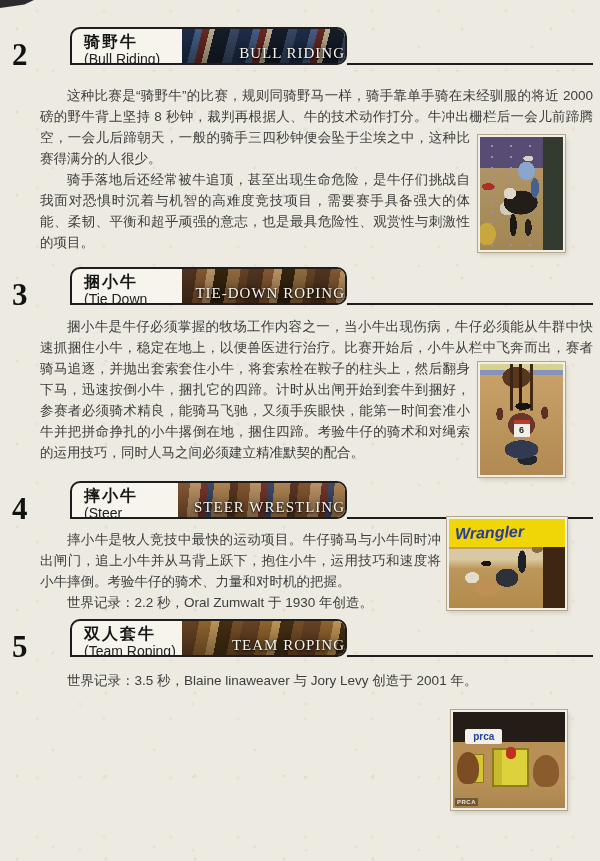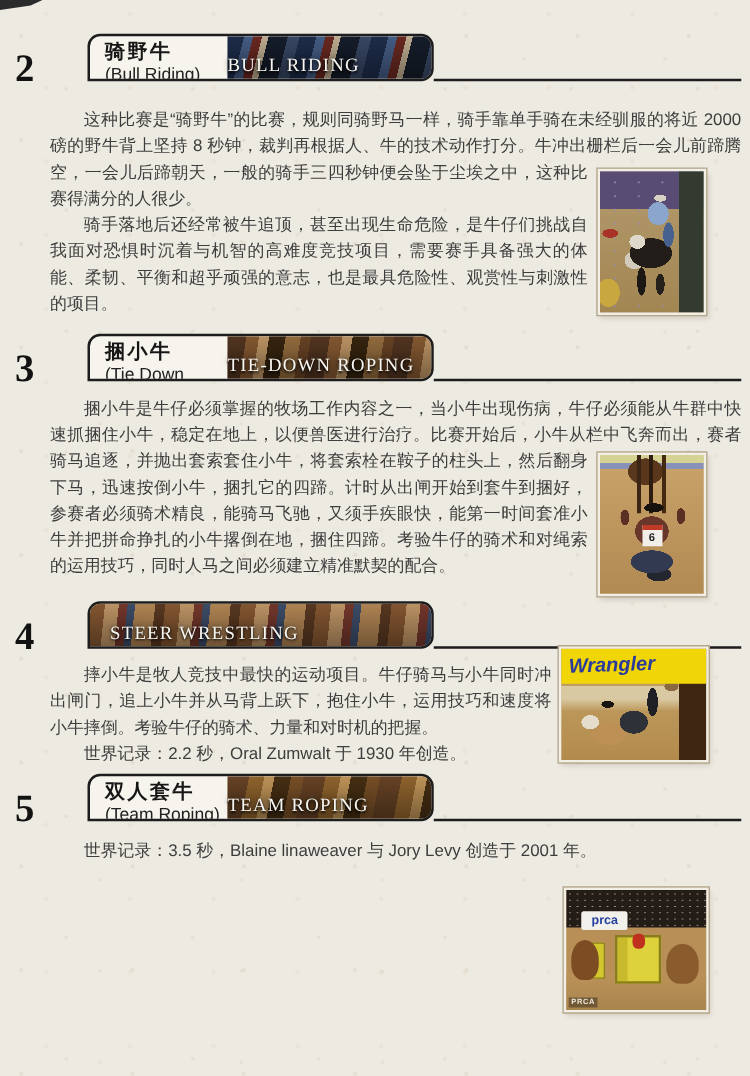--- a/index.html
+++ b/index.html
@@ -21,21 +21,21 @@
   .event { position:relative; }
   .header-row { position:relative; display:flex; align-items:stretch; height:38px;
     margin-left:28px; margin-right:7px; }
   .sec-num { position:absolute; left:-16px; bottom:-5px; font:700 31px/1 "Liberation Serif", serif;
     color:#121212; }
   .tab { width:277px; border:2px solid #1d1d1d; border-radius:10px 10px 10px 0;
     overflow:hidden; display:flex; background:#f7f4ed;margin-left:42px; }
   .tab-left { width:110px; padding:3px 0 0 12px; }
   .title-zh { font-weight:700; font-size:16px; line-height:1.2; letter-spacing:2px; color:#161616; }
   .title-en { font-size:14px; line-height:1.25; color:#202020; }
-  .banner { flex:1; position:relative; display:flex; align-items:flex-end; justify-content:flex-start; }
+  .banner { flex:1; position:relative; display:flex; align-items:flex-end; justify-content:flex-end; }
   .banner::after { content:""; position:absolute; inset:0; background:linear-gradient(rgba(0,0,0,.05), rgba(0,0,0,.38)); }
   .banner-text { position:relative; z-index:2; font-family:"Liberation Serif", serif; font-size:15px;
     letter-spacing:1px; color:#f7f5f0; padding-bottom:1px; white-space:nowrap;
     text-shadow:0 1px 2px rgba(0,0,0,.95), 0 0 5px rgba(0,0,0,.65); }
   .banner-bull { background:repeating-linear-gradient(104deg,#1f2e4c 0 13px,#47608a 13px 20px,#6d2a22 20px 27px,#c6b496 27px 32px,#161e2c 32px 47px,#3a4a68 47px 56px); }
   .banner-tiedown { background:repeating-linear-gradient(99deg,#553722 0 15px,#8a5c33 15px 25px,#c39a68 25px 33px,#38260f 33px 46px,#997040 46px 58px,#6b4526 58px 66px); }
   .banner-steer { background:repeating-linear-gradient(96deg,#8a5a33 0 12px,#c59a6a 12px 23px,#78392d 23px 30px,#3f4f6c 30px 36px,#b88a57 36px 52px,#5c3a22 52px 60px);padding-left:16px; }
   .banner-team { background:repeating-linear-gradient(101deg,#6a4526 0 17px,#96682f 17px 29px,#c79a5c 29px 37px,#483014 37px 50px,#7c5228 50px 60px); }
   .rule { flex:1; align-self:flex-end; height:2px; background:#1d1d1d; }
 
@@ -179,20 +179,24 @@
         <span class="bib">6</span>
       </figure>
       <p class="para">捆小牛是牛仔必须掌握的牧场工作内容之一，当小牛出现伤病，牛仔必须能从牛群中快速抓捆住小牛，稳定在地上，以便兽医进行治疗。比赛开始后，小牛从栏中飞奔而出，赛者骑马追逐，并抛出套索套住小牛，将套索栓在鞍子的柱头上，然后翻身下马，迅速按倒小牛，捆扎它的四蹄。计时从出闸开始到套牛到捆好，参赛者必须骑术精良，能骑马飞驰，又须手疾眼快，能第一时间套准小牛并把拼命挣扎的小牛撂倒在地，捆住四蹄。考验牛仔的骑术和对绳索的运用技巧，同时人马之间必须建立精准默契的配合。</p>
     </div>
   </section>
 
   <section class="event" id="s4">
     <div class="header-row">
       <span class="sec-num">4</span>
       <div class="tab">
+        <div class="tab-left">
+          <div class="title-zh">摔小牛</div>
+          <div class="title-en">(Steer Wrestling)</div>
+        </div>
         <div class="banner banner-steer">
           <span class="banner-text">STEER WRESTLING</span>
         </div>
       </div>
       <div class="rule"></div>
     </div>
     <div class="body">
       <figure class="photo photo-steer">
         <div class="wrangler-band">
           <span class="wrangler-text">Wrangler</span>

